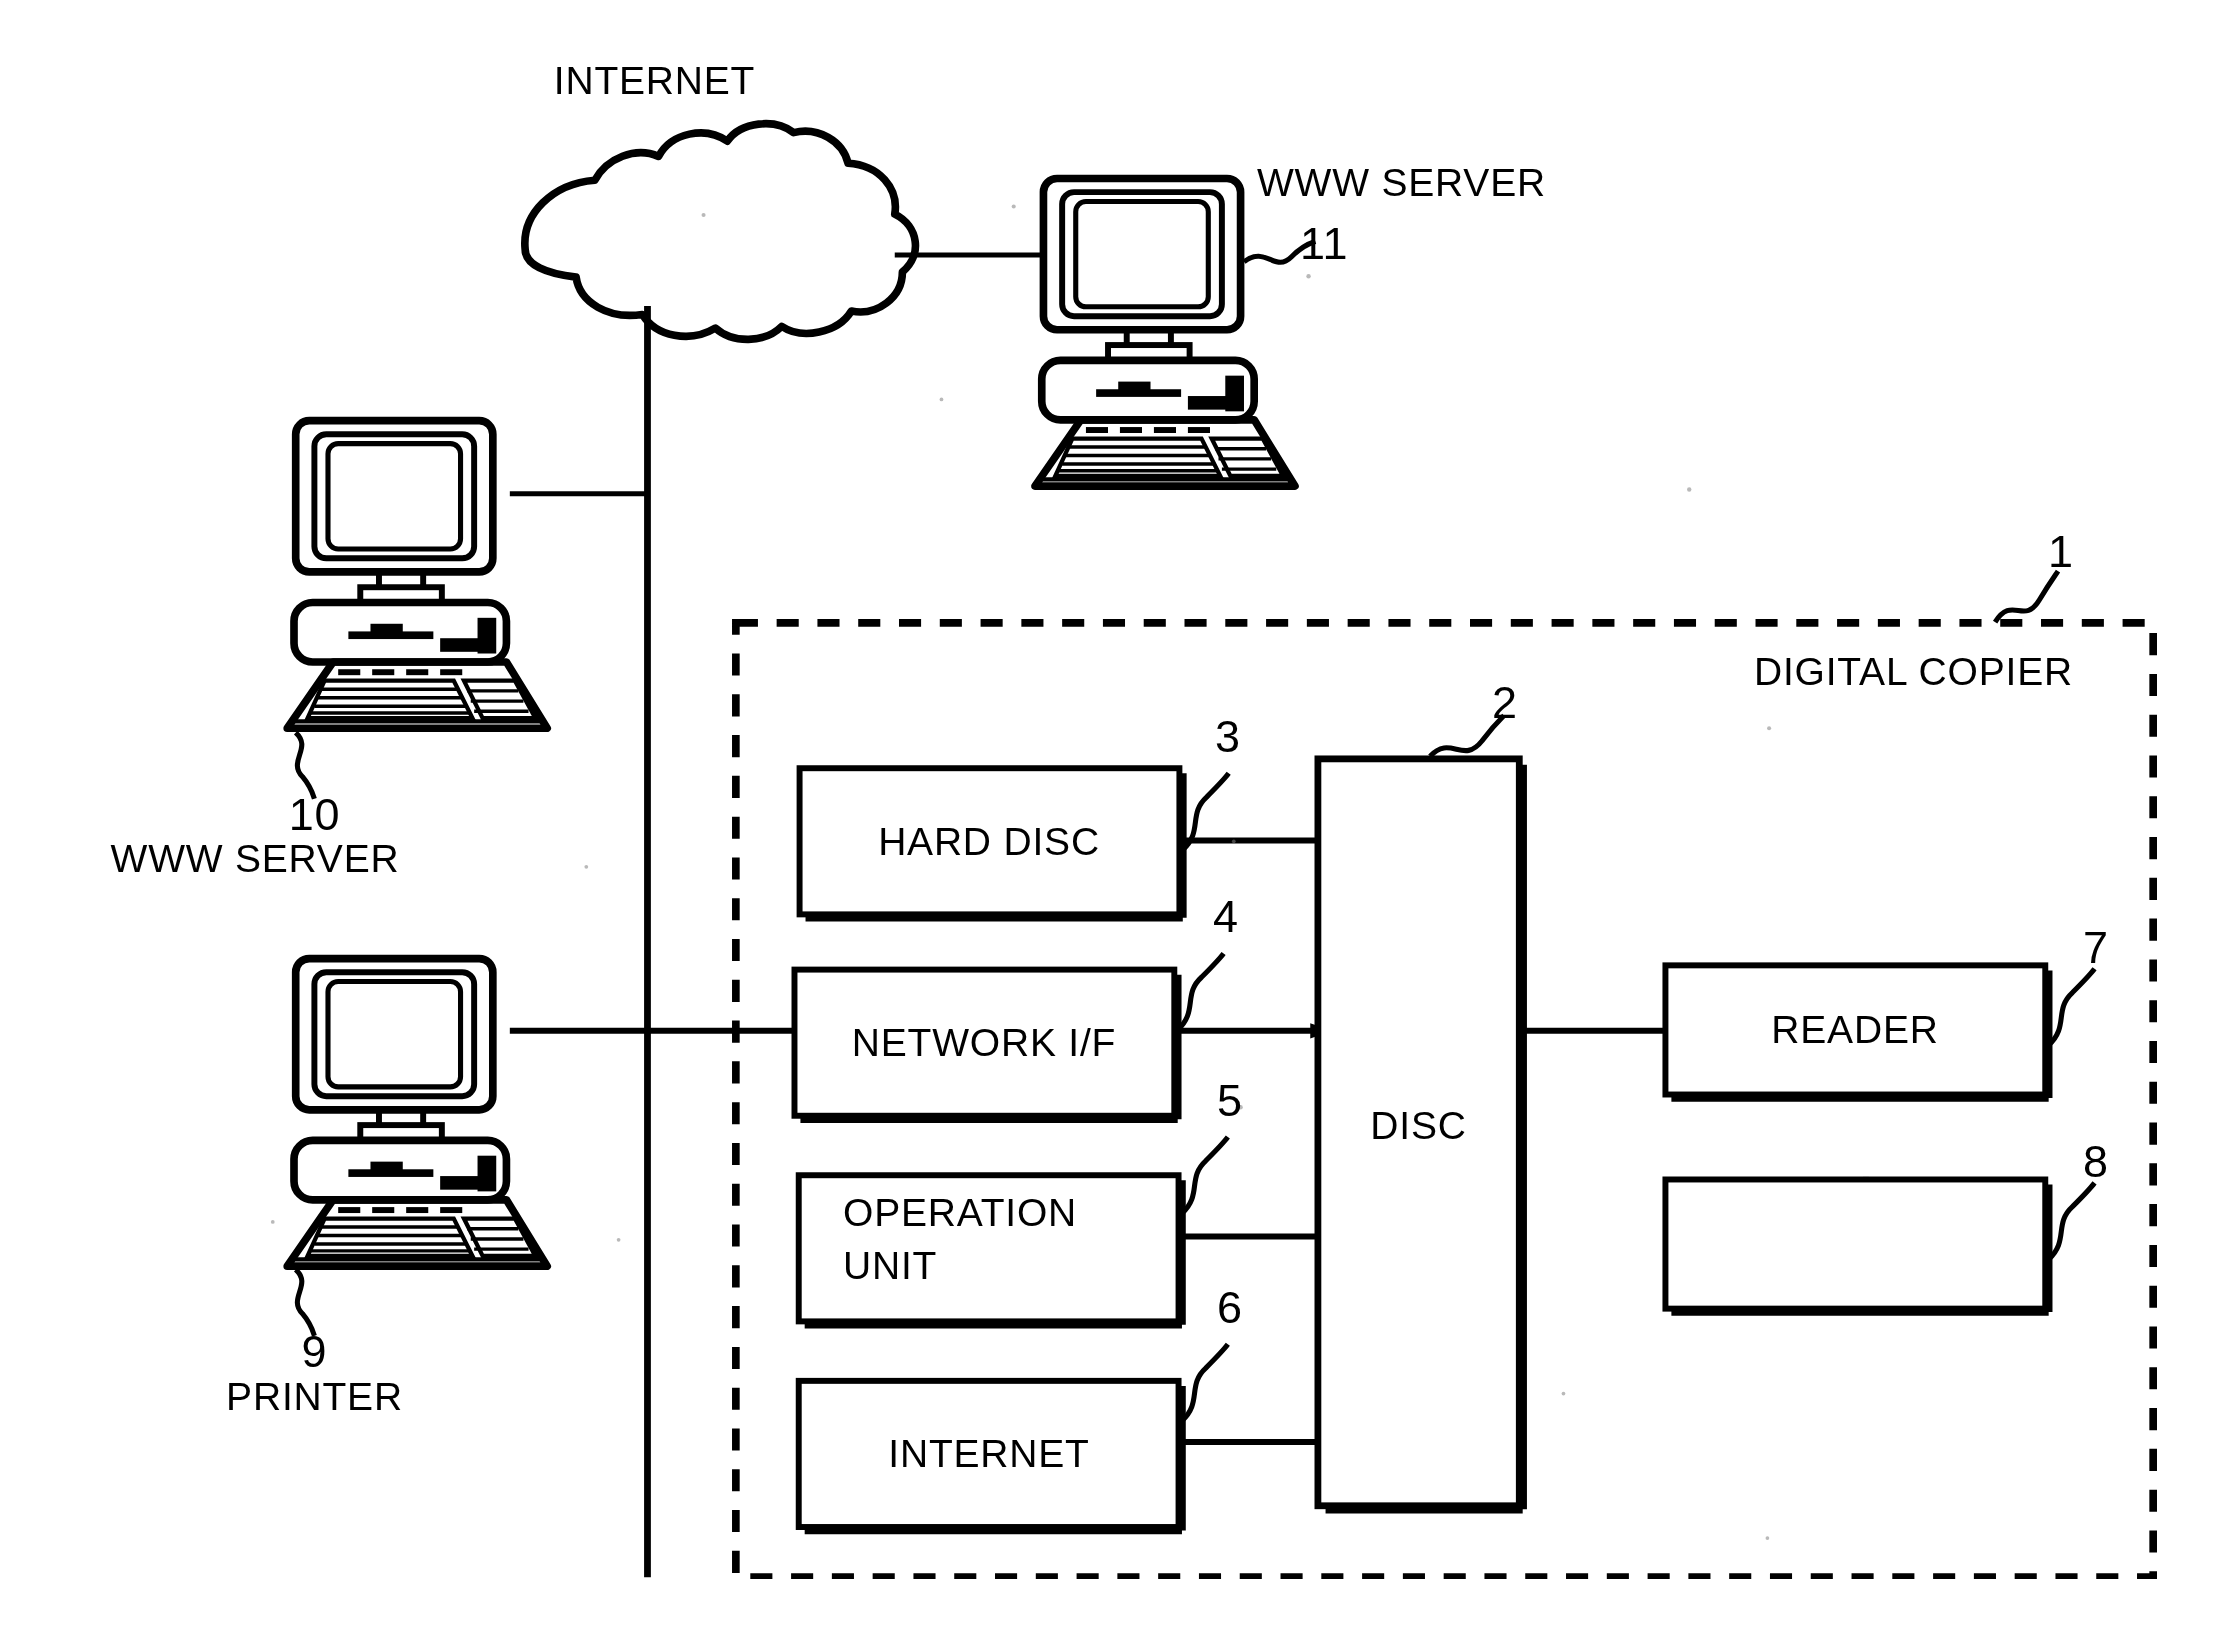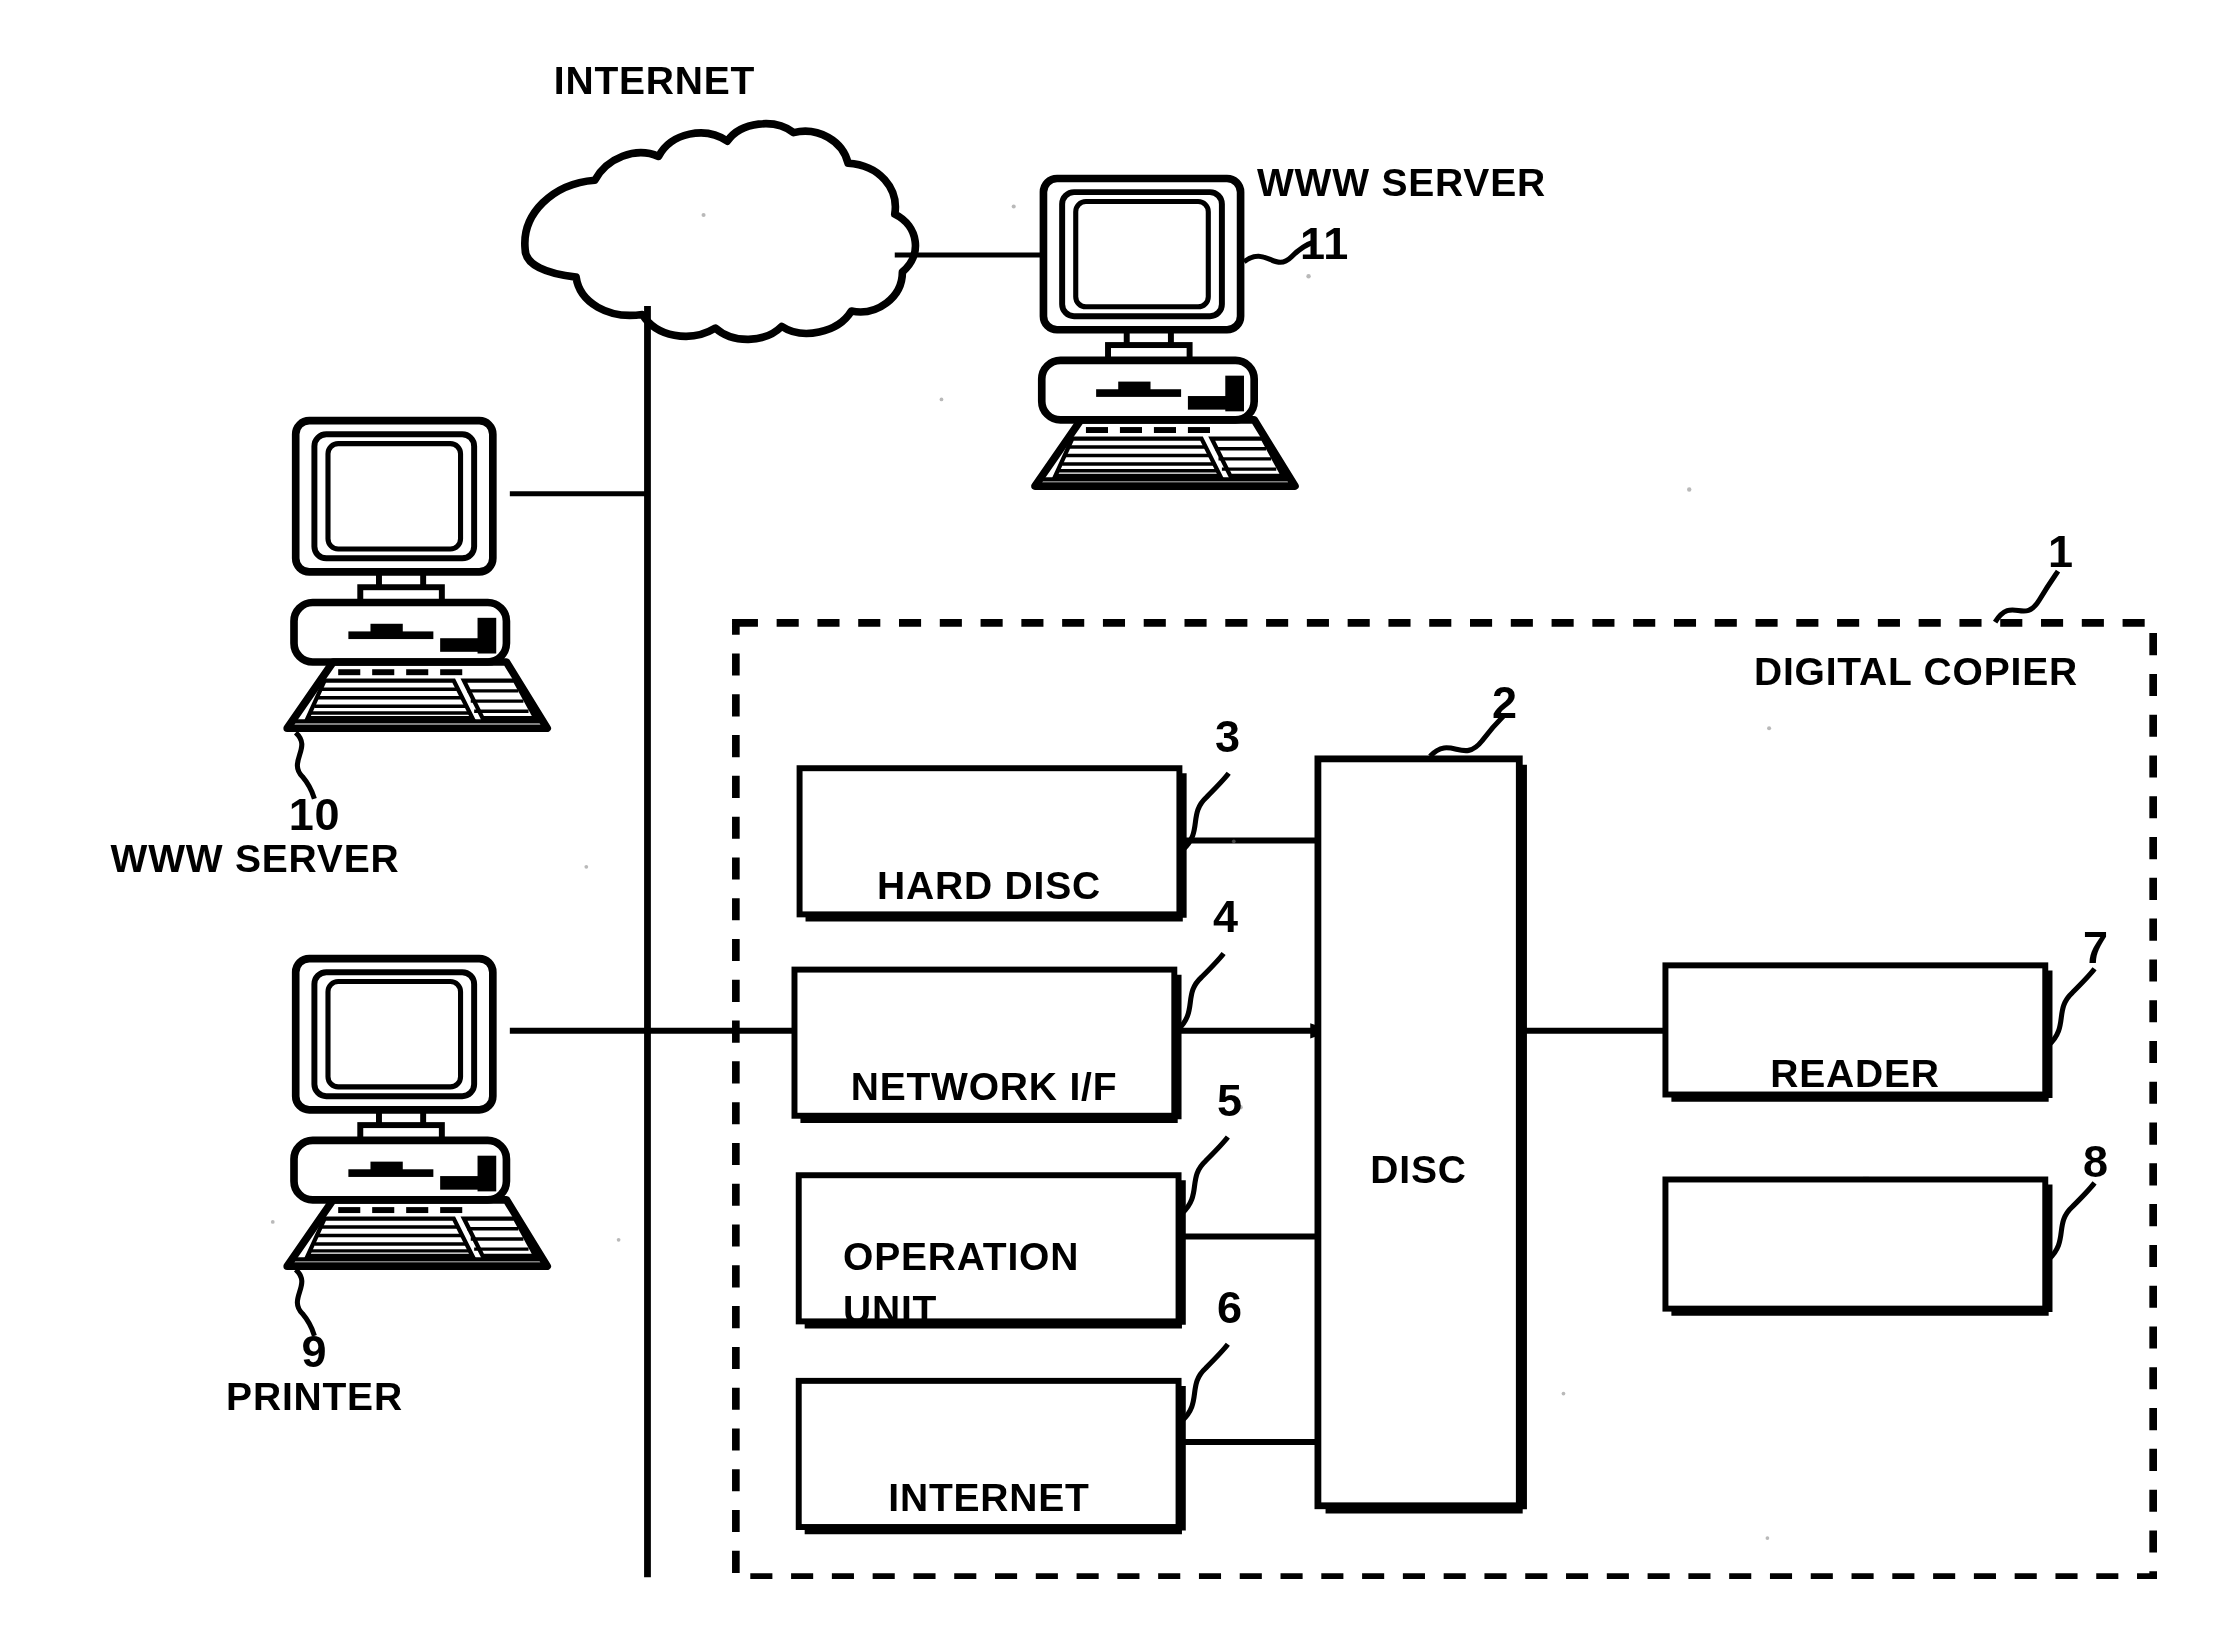--- a/index.html
+++ b/index.html
@@ -10,40 +10,39 @@
   }
   body {
     font-family: "Liberation Sans", sans-serif;
   }
   #stage {
     position: relative;
     width: 2239px;
     height: 1579px;
     background: #ffffff;
     overflow: hidden;
-    font-weight: bold;
   }
   #stage svg {
     position: absolute;
     left: 0;
     top: 0;
     width: 2239px;
     height: 1652px;
   }
   .dia-text {
     position: absolute;
     color: #000000;
     font-family: "Liberation Sans", sans-serif;
     white-space: pre;
     letter-spacing: 0.8px;
     line-height: 1.12;
   }
   .lbl-big { font-size: 39px; }
   .lbl-num { font-size: 45px; }
-  .lbl-box { font-size: 39px; margin-top: 44px; }
+  .lbl-box { font-size: 39px; }
   .center { text-align: center; }
 </style>
 </head>
 <body>
 
 <div id="stage">
 
   <svg viewBox="0 0 2635 1944" xmlns="http://www.w3.org/2000/svg">
 
     <defs>

